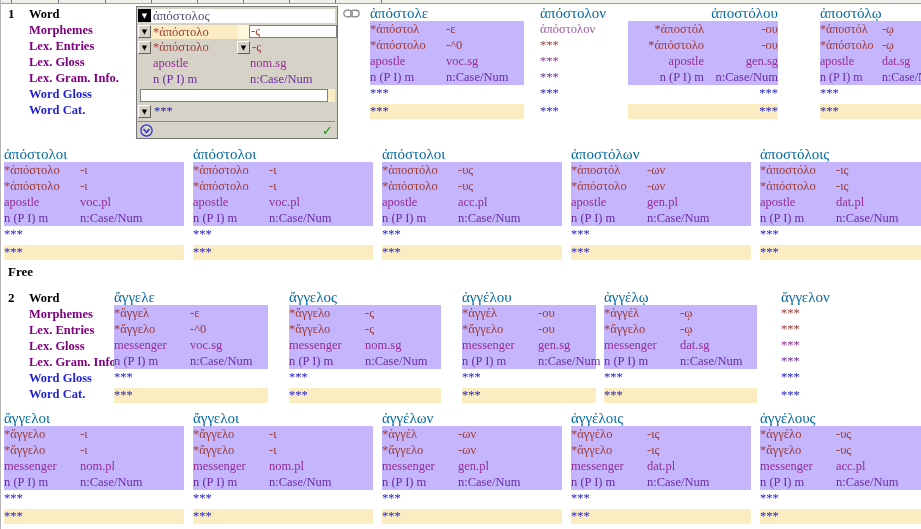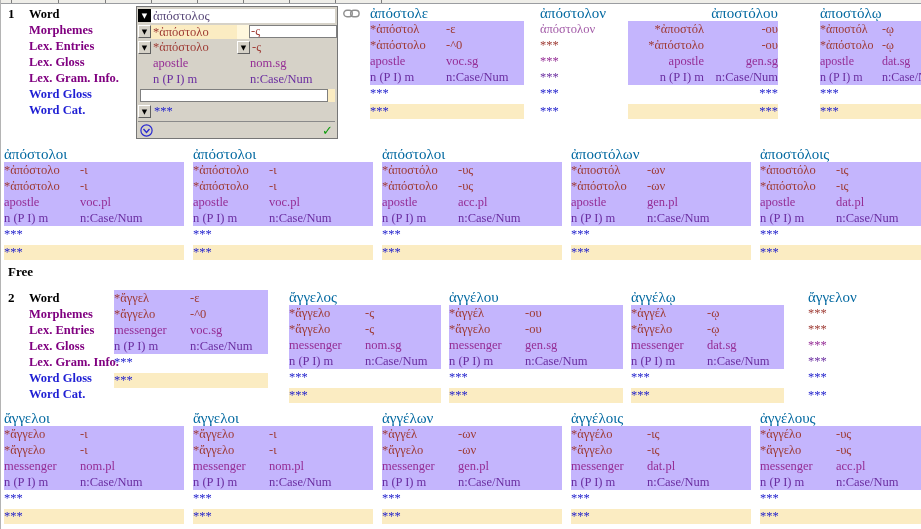--- a/index.html
+++ b/index.html
@@ -32,21 +32,21 @@
   .wc.plain{background:transparent;}
 
   
   .s1l1 .cell:nth-child(1){margin-left:10px;width:154px;}
   .s1l1 .cell:nth-child(2){margin-left:16px;width:80px;}
   .s1l1 .cell:nth-child(3){margin-left:8px;width:150px;text-align:right;}
   .s1l1 .cell:nth-child(4){margin-left:42px;width:122px;}
   .s1l1 .cell:nth-child(4) .bundle{grid-template-columns:62px 1fr;font-size:12px;}
   .s2l1 .cell:nth-child(1){margin-left:4px;width:154px;}
   .s2l1 .cell:nth-child(2){margin-left:21px;width:152px;}
-  .s2l1 .cell:nth-child(3){margin-left:8px;width:174px;}
+  .s2l1 .cell:nth-child(3){margin-left:21px;width:134px;}
   .s2l1 .cell:nth-child(4){margin-left:8px;width:153px;}
   .s2l1 .cell:nth-child(5){margin-left:24px;width:70px;}
   .line2{margin-top:8px;}
   .line2 .cell{width:180px;margin-left:9px;}
   .line2 .cell:first-child{margin-left:3px;}
 
   .free{font-weight:bold;font-size:13px;margin:4px 1px 10px 7px;height:16px;}
 
   
   .focusbox{flex:none;width:197px;margin-left:26px;background:#D6D2C8;border:1px solid #767676;
@@ -293,20 +293,21 @@
             <div class="lbl lbl-word">Word</div>
             <div class="lbl lbl-purple">Morphemes</div>
             <div class="lbl lbl-purple">Lex. Entries</div>
             <div class="lbl lbl-purple">Lex. Gloss</div>
             <div class="lbl lbl-purple">Lex. Gram. Info.</div>
             <div class="lbl lbl-blue">Word Gloss</div>
             <div class="lbl lbl-blue">Word Cat.</div>
           </div>
           <div class="cells s2l1">
             <div class="cell">
+              <div class="word">ἄγγελε</div>
               <div class="bundle">
                 <div class="m">*ἄγγελ</div>
                 <div class="m">-ε</div>
                 <div class="m">*ἄγγελο</div>
                 <div class="m">-^0</div>
                 <div class="g">messenger</div>
                 <div class="g">voc.sg</div>
                 <div class="gr">n (P I) m</div>
                 <div class="gr">n:Case/Num</div>
               </div>

